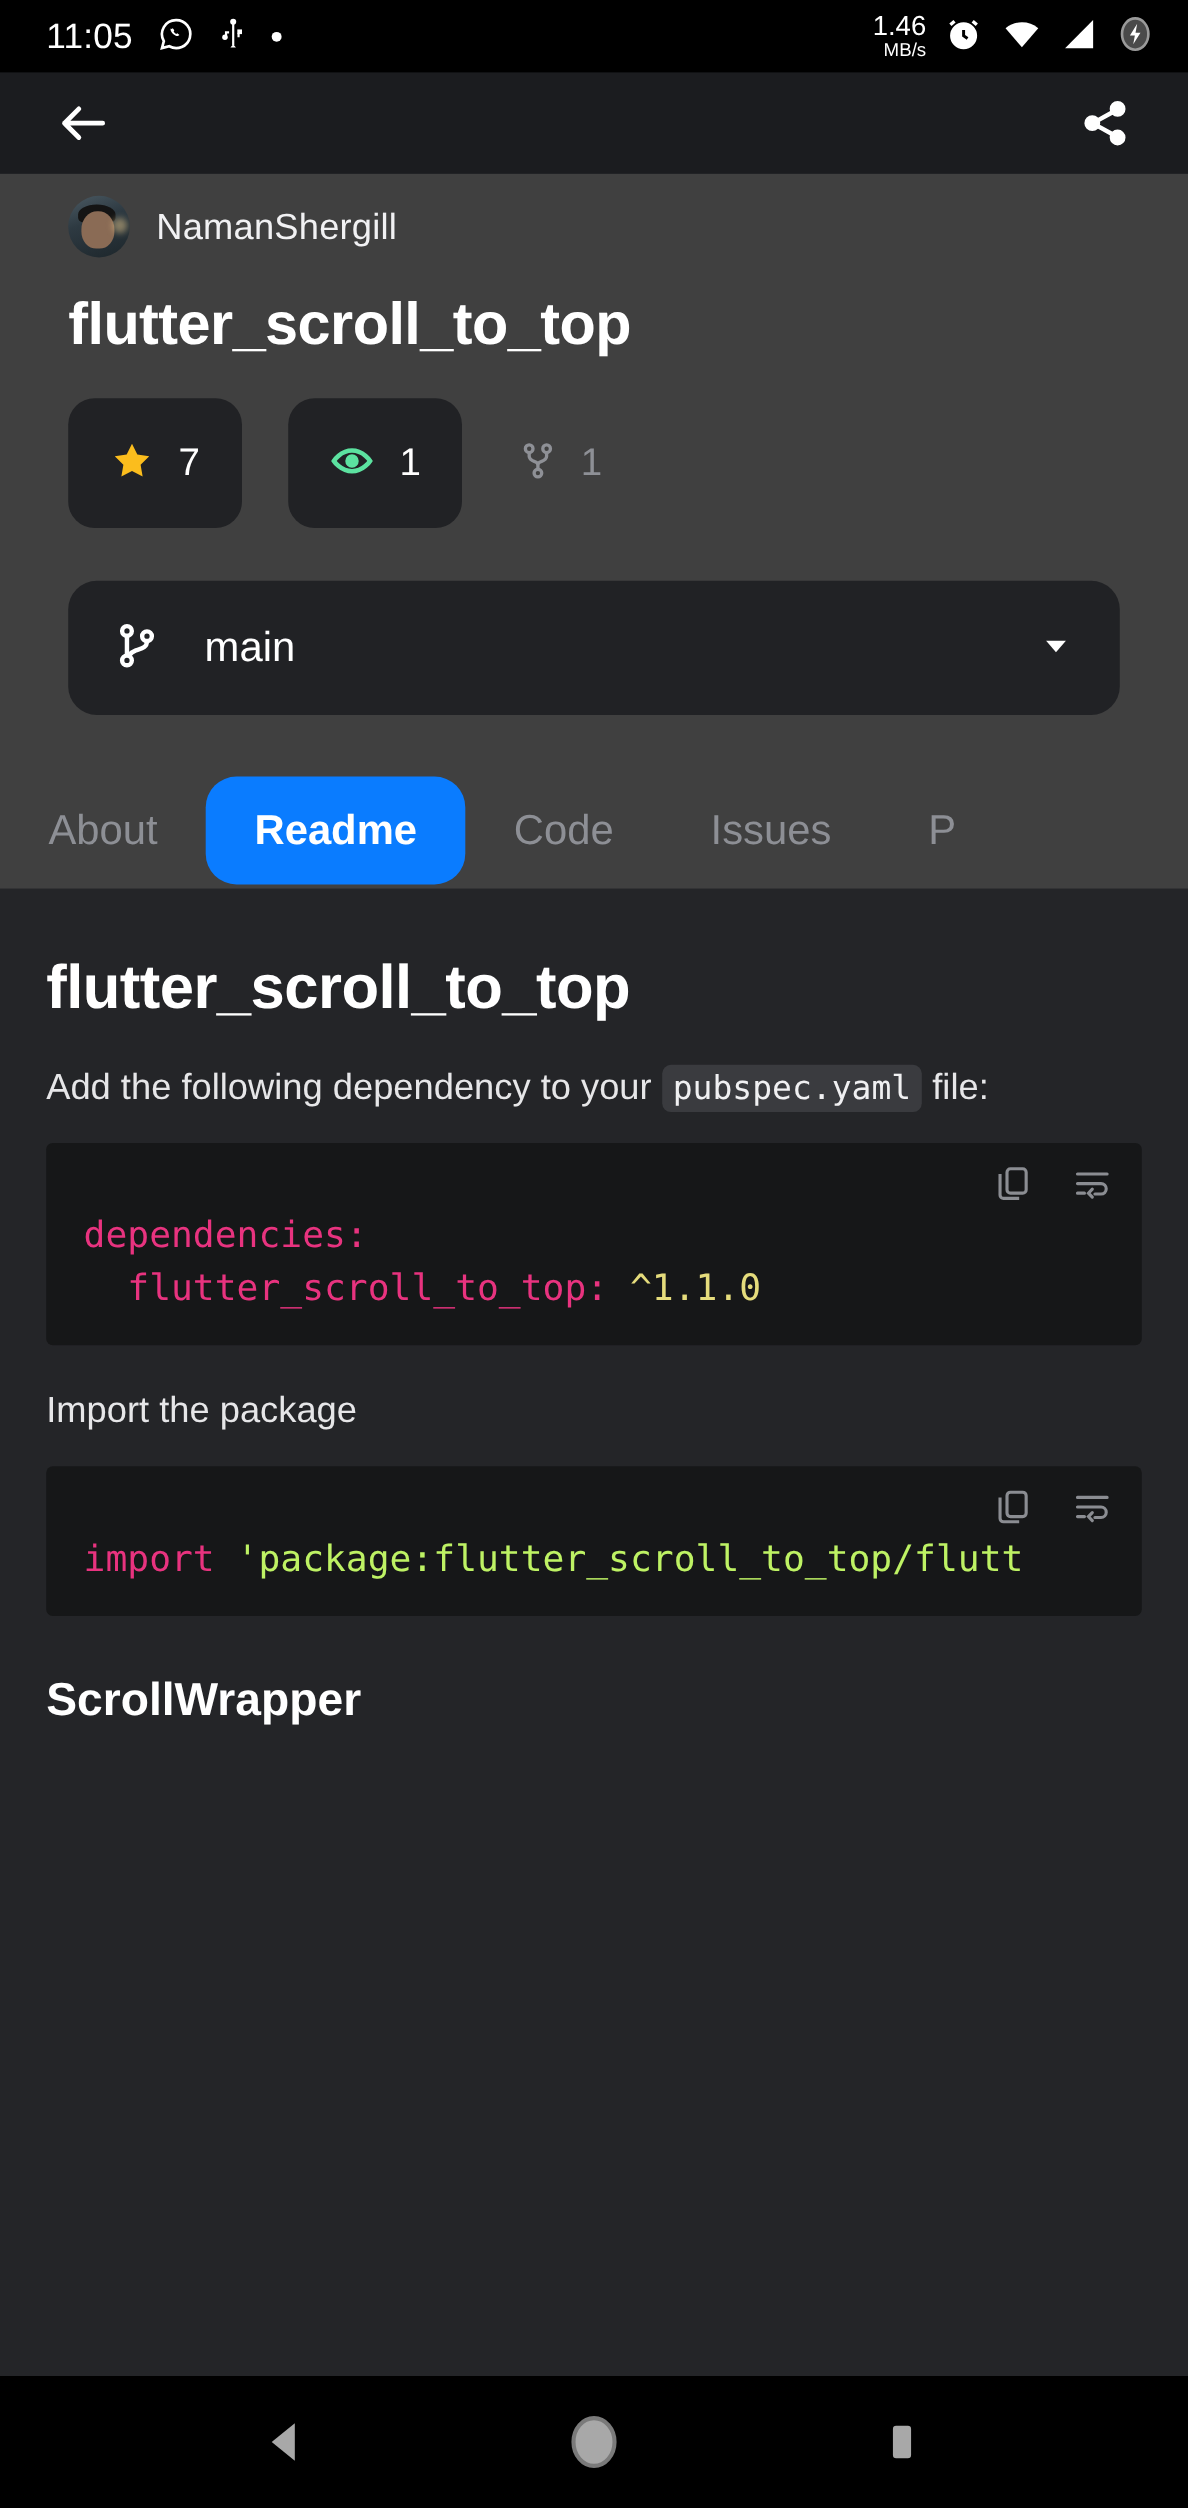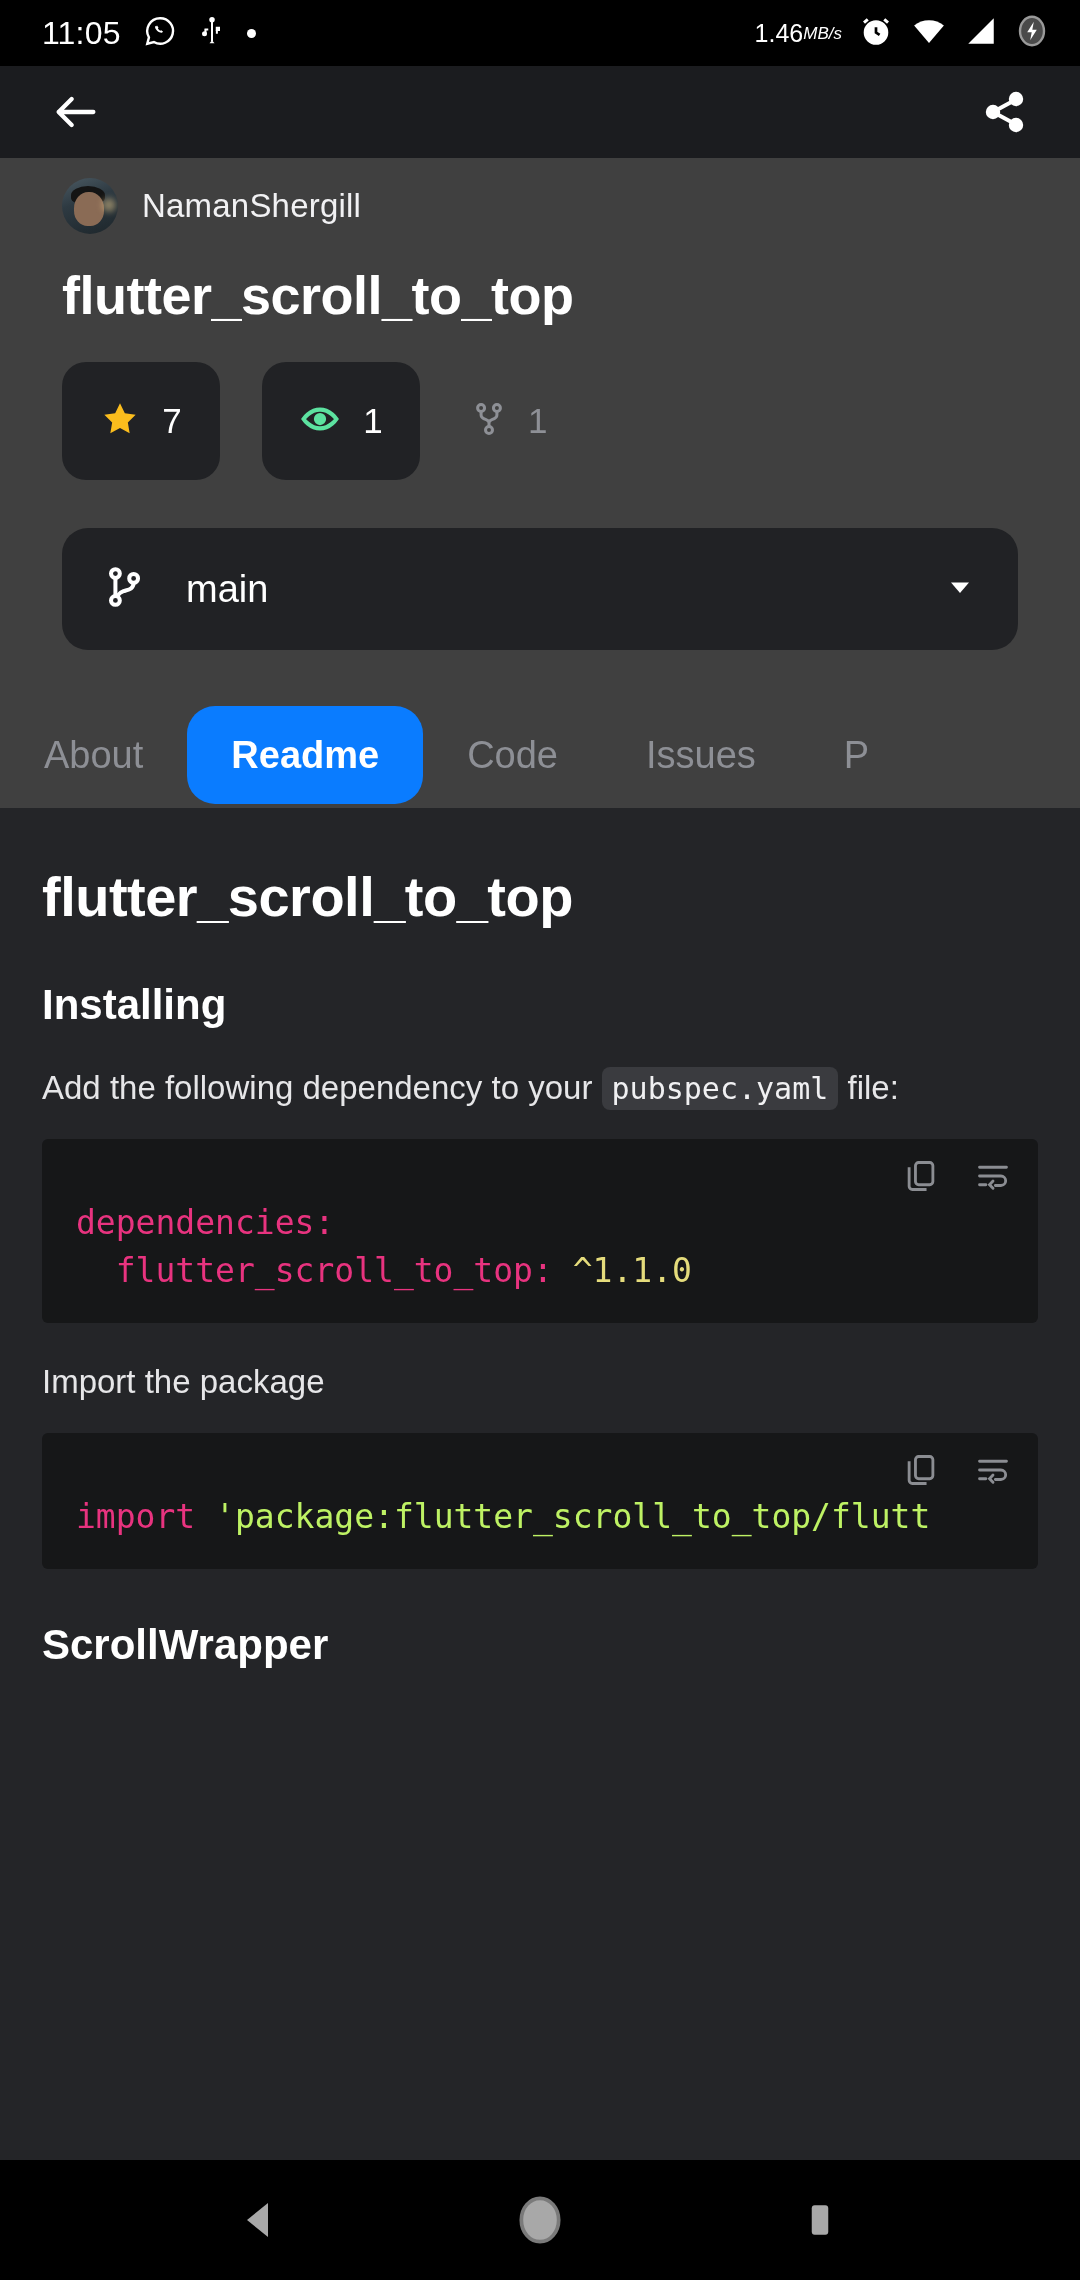--- a/index.html
+++ b/index.html
@@ -46,27 +46,27 @@
     margin-left: 22px;
   }
   .sb-right {
     margin-left: auto;
     display: flex;
     align-items: center;
     gap: 16px;
   }
   .sb-speed {
     display: flex;
-    flex-direction: row;
-    align-items: center;
+    flex-direction: column;
+    align-items: flex-end;
     line-height: 1;
     color: #fff;
   }
   .sb-speed .num { font-size: 25px; }
-  .sb-speed .unit { font-size: 17px; margin-top: 0; font-style: italic; }
+  .sb-speed .unit { font-size: 17px; margin-top: 0; }
   .sb-dot {
     width: 9px; height: 9px;
     border-radius: 50%;
     background: #fff;
     display: inline-block;
   }
 
   
   .appbar {
     flex: 0 0 92px;
@@ -441,21 +441,20 @@
       <span class="tab">Issues</span>
       <span class="tab">P</span>
     </div>
   </div>
 
   <div class="readme">
 
     <div class="rm-h1">flutter_scroll_to_top</div>
 
 
-    <div class="rm-h2">Installing</div>
 
     <p class="rm-p">
       <span>Add the following dependency to your</span>
       <span class="inline-code">pubspec.yaml</span>
       <span>file:</span>
     </p>
 
     <div class="codeblock">
       <div class="code-actions">
         <span>

